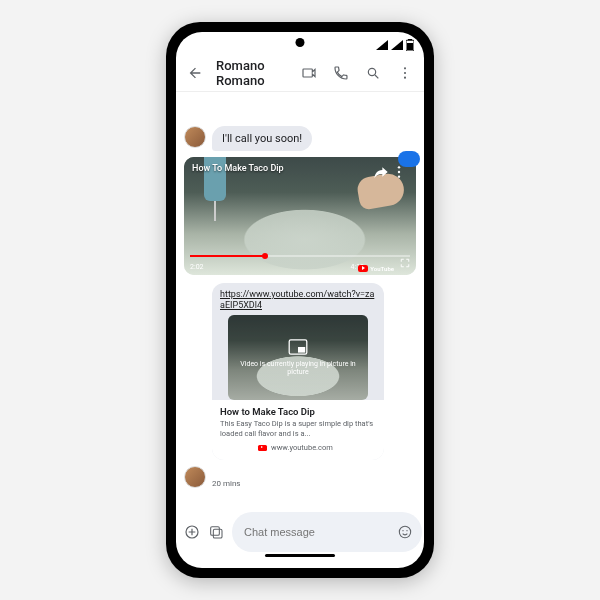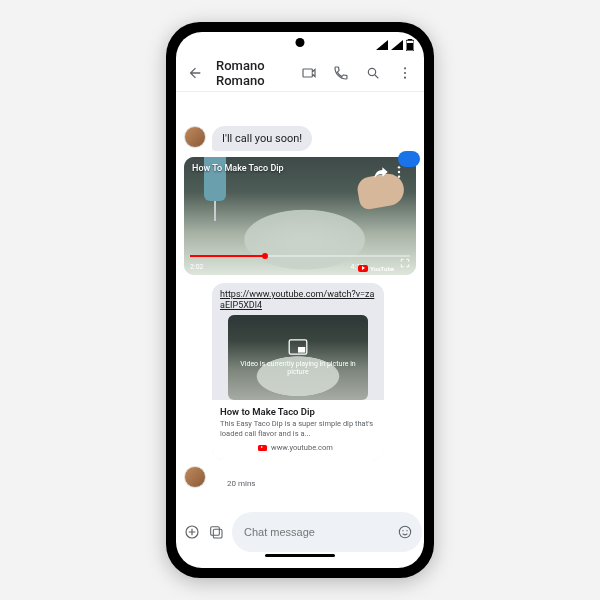--- a/index.html
+++ b/index.html
@@ -329,21 +329,21 @@
             <div class="lm-src">
               <span class="m"></span>
               <span>www.youtube.com</span>
             </div>
           </div>
         </div>
       </div>
 
       <div style="display:flex;align-items:flex-end;gap:6px;">
         <div class="avatar"></div>
-        <div class="ts" style="margin-left:15px">20 mins</div>
+        <div class="ts" style="margin-left:0">20 mins</div>
       </div>
 
     </div>
 
     <div class="composer">
       <span class="ico">
         <svg viewBox="0 0 24 24">
             <circle cx="12" cy="12" r="9" fill="none" stroke="currentColor" stroke-width="1.8"></circle>
             <path d="M12 7v10M7 12h10" stroke="currentColor" stroke-width="1.8"></path>
           </svg>

